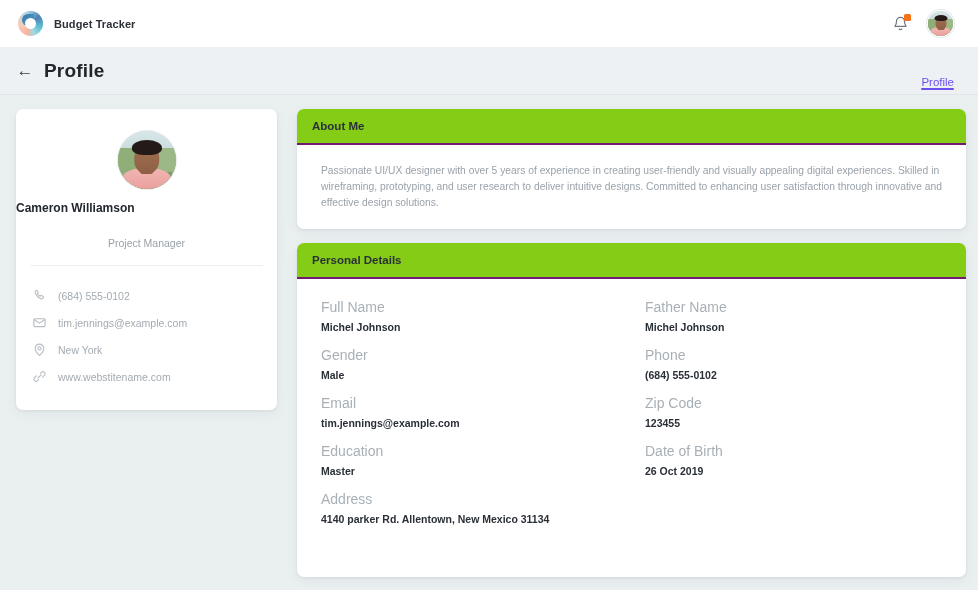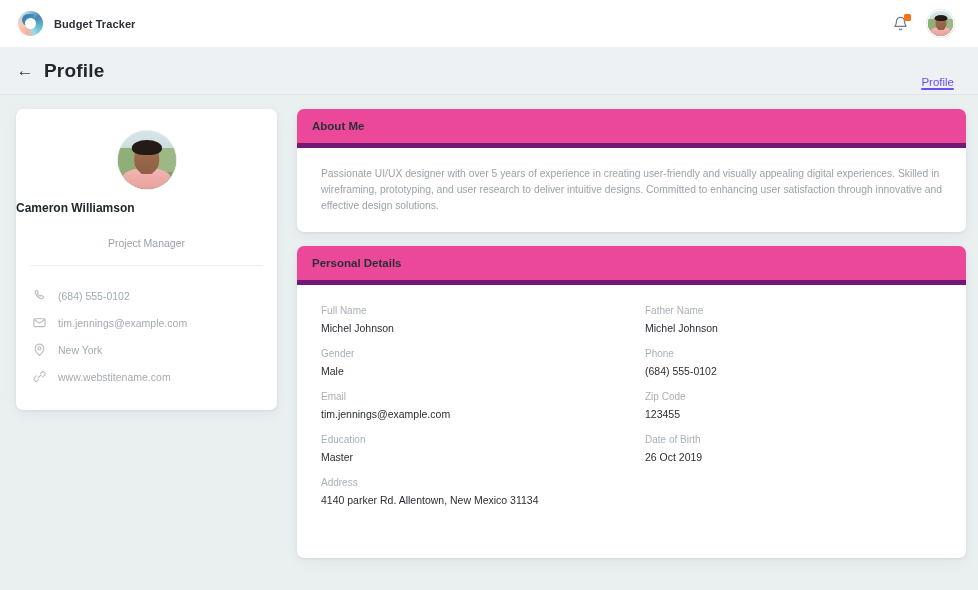--- a/index.html
+++ b/index.html
@@ -124,22 +124,22 @@
   }
   .col-left { width: 261px; flex: none; }
   .col-right { flex: 1; }
 
   .card {
     background: #ffffff;
     border-radius: 7px;
     box-shadow: 0 1px 3px rgba(40,55,70,.08), 0 4px 14px rgba(40,55,70,.05);
   }
   .card-head {
-    background: #ec4899;
-    border-bottom: 5px solid #701a75;
+    background: #84cc16;
+    border-bottom: 2px solid #701a75;
     border-radius: 7px 7px 0 0;
     padding: 11px 15px;
     font-size: 11.5px; font-weight: bold; color: #2b3038;
   }
   .card-body { padding: 16px 15px 18px 23px; }
 
   
   .profile-card { padding: 22px 0 18px 0; }
   .avatar-wrap { display: flex; justify-content: center; }
   .avatar-big {
@@ -171,22 +171,22 @@
 
   
   .details-grid {
     display: grid;
     grid-template-columns: 1fr 1fr;
     row-gap: 14px;
     column-gap: 20px;
     padding: 4px 2px 6px 1px;
   }
   .detail-item.full { grid-column: 1 / -1; }
-  .detail-label { font-size: 10px; color: #a8b0b7; margin-bottom: 6px; }
-  .detail-value { font-size: 10.5px; color: #2a2f36; font-weight: normal; }
+  .detail-label { font-size: 14px; color: #a8b0b7; margin-bottom: 6px; }
+  .detail-value { font-size: 10.5px; color: #2a2f36; font-weight: bold; }
   .spacer-bottom { height: 28px; }
 </style>
 </head>
 <body>
 
 <div class="appbar">
   <div class="brand">
     <div class="logo"></div>
     <span class="brand-name">Budget Tracker</span>
   </div>

